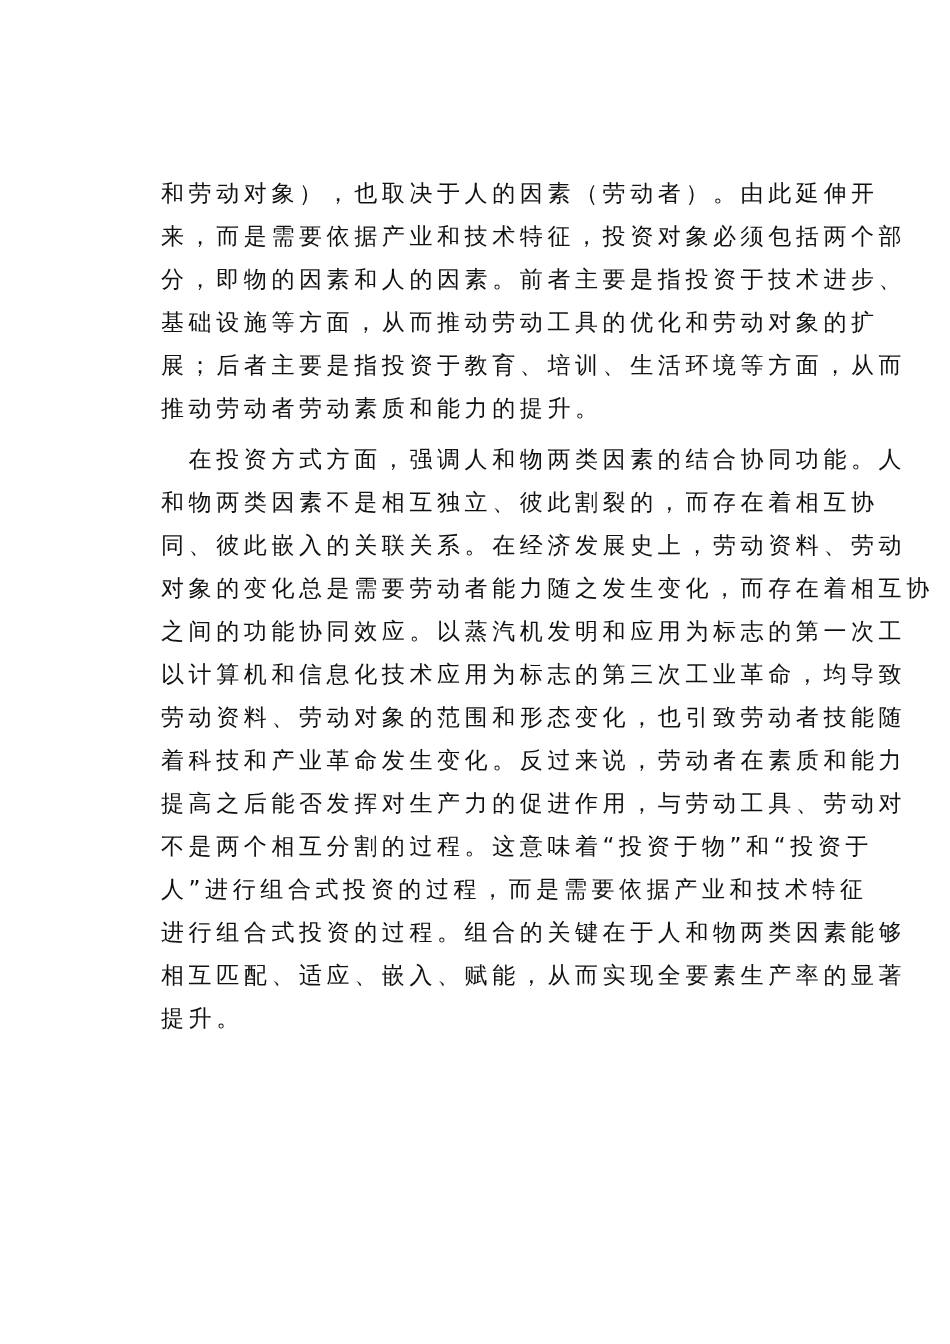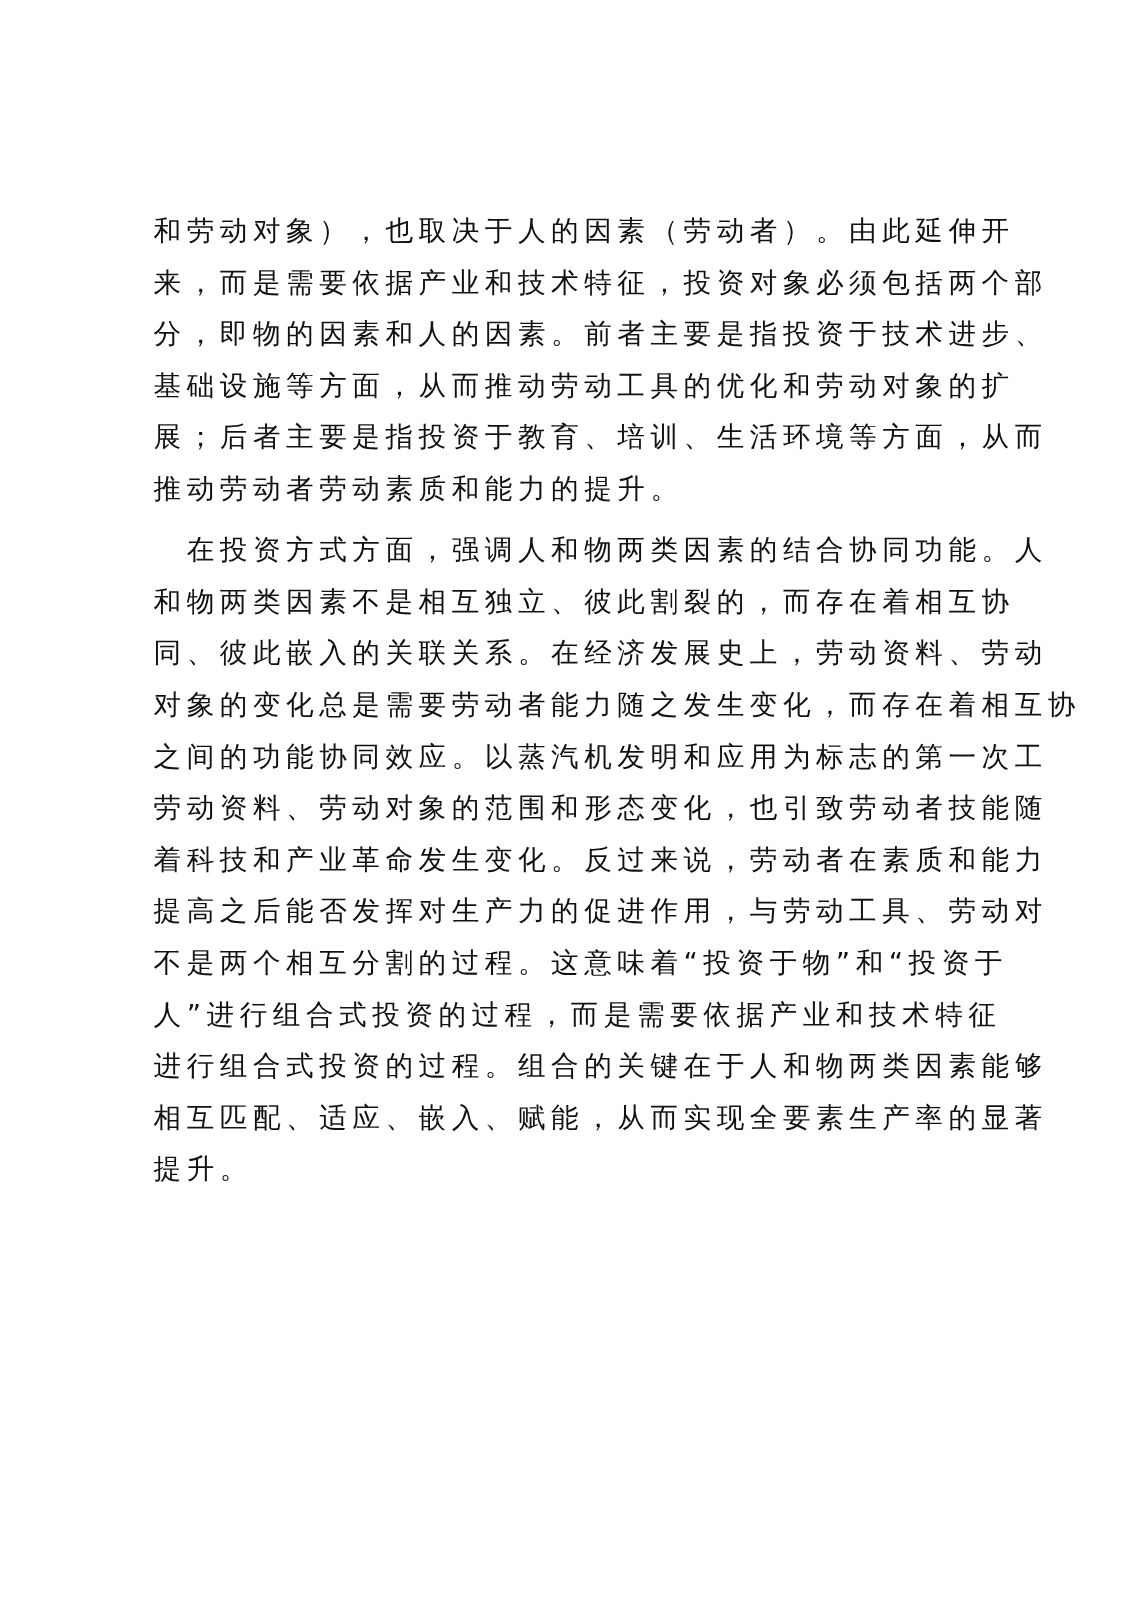--- a/index.html
+++ b/index.html
@@ -6,20 +6,21 @@
   body { width: 950px; height: 1344px; position: relative; overflow: hidden; }
   .page { position: absolute; left: 128px; top: 172px; width: 700px; }
   .line {
     font-family: "DejaVu Sans", sans-serif;
     font-size: 23px;
     line-height: 43px;
     height: 43px;
     color: #111111;
     white-space: nowrap;
     letter-spacing: 4.6px;
+    margin-left: 33px;
   }
   .gap { height: 8px; }
 </style>
 </head>
 <body>
 
 <div class="page">
   <div>
     <div class="line">和劳动对象），也取决于人的因素（劳动者）。由此延伸开</div>
     <div class="line">来，而是需要依据产业和技术特征，投资对象必须包括两个部</div>
@@ -28,20 +29,21 @@
     <div class="line">展；后者主要是指投资于教育、培训、生活环境等方面，从而</div>
     <div class="line">推动劳动者劳动素质和能力的提升。</div>
   </div>
   <div class="gap"></div>
   <div>
     <div class="line">　在投资方式方面，强调人和物两类因素的结合协同功能。人</div>
     <div class="line">和物两类因素不是相互独立、彼此割裂的，而存在着相互协</div>
     <div class="line">同、彼此嵌入的关联关系。在经济发展史上，劳动资料、劳动</div>
     <div class="line">对象的变化总是需要劳动者能力随之发生变化，而存在着相互协</div>
     <div class="line">之间的功能协同效应。以蒸汽机发明和应用为标志的第一次工</div>
+    <div class="line">以计算机和信息化技术应用为标志的第三次工业革命，均导致</div>
     <div class="line">劳动资料、劳动对象的范围和形态变化，也引致劳动者技能随</div>
     <div class="line">着科技和产业革命发生变化。反过来说，劳动者在素质和能力</div>
     <div class="line">提高之后能否发挥对生产力的促进作用，与劳动工具、劳动对</div>
     <div class="line">不是两个相互分割的过程。这意味着“投资于物”和“投资于</div>
     <div class="line">人”进行组合式投资的过程，而是需要依据产业和技术特征</div>
     <div class="line">进行组合式投资的过程。组合的关键在于人和物两类因素能够</div>
     <div class="line">相互匹配、适应、嵌入、赋能，从而实现全要素生产率的显著</div>
     <div class="line">提升。</div>
   </div>
 </div>

